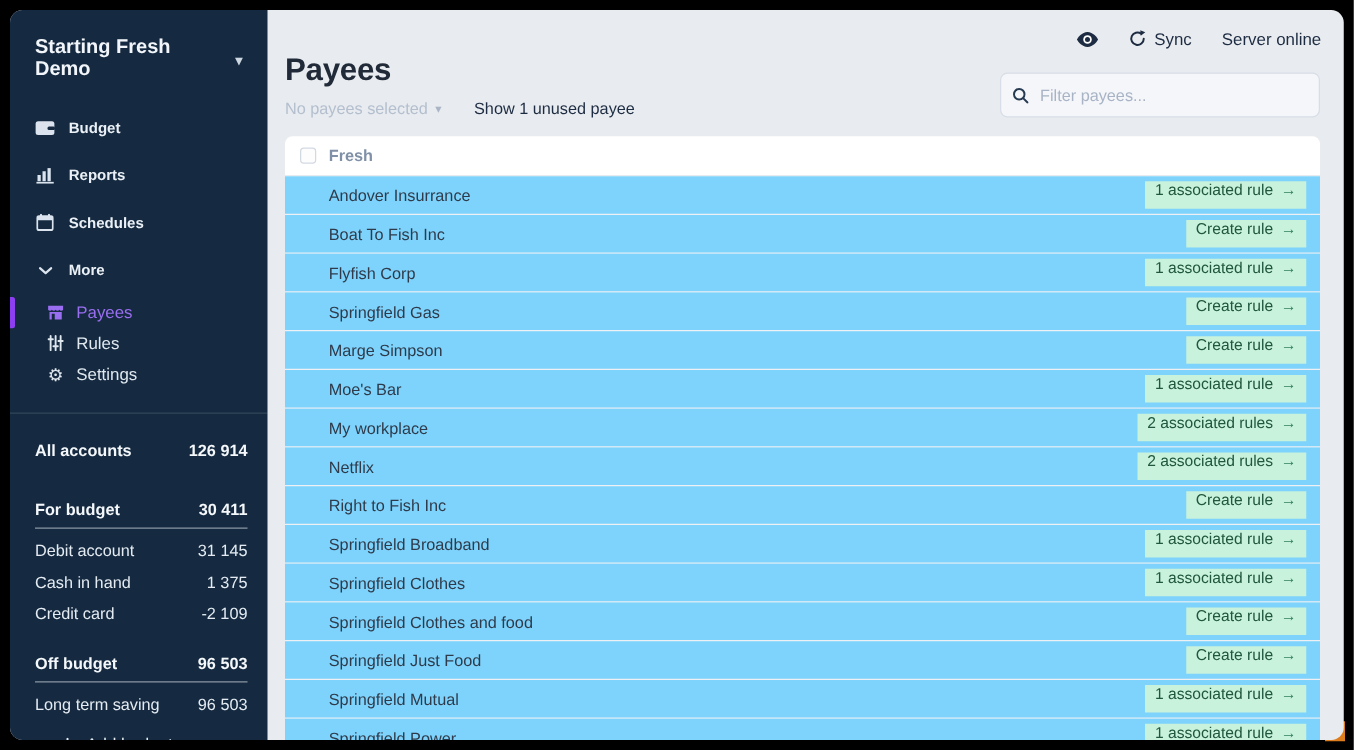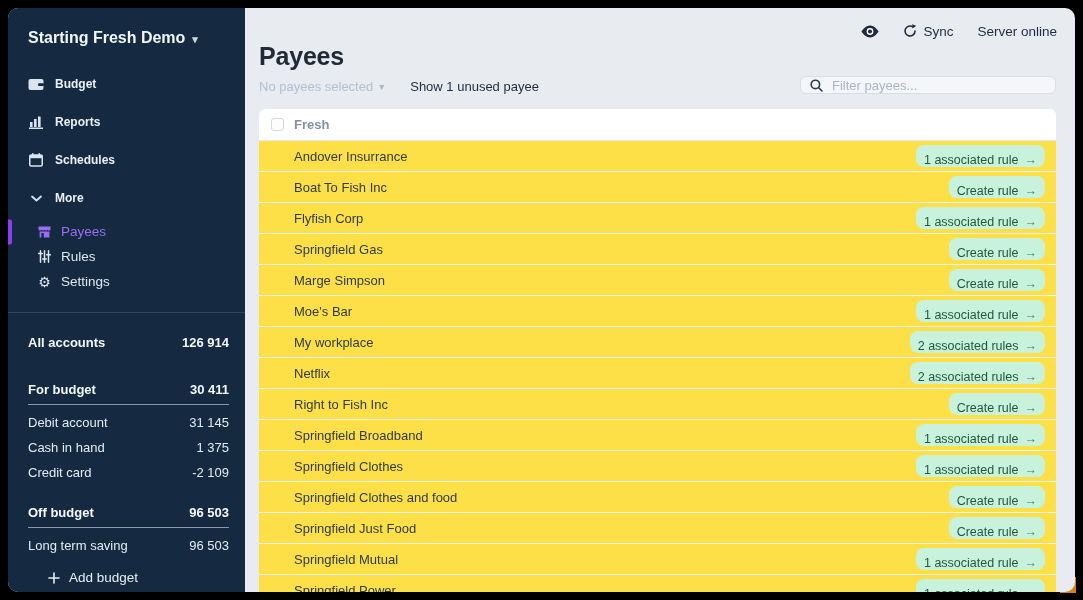--- a/index.html
+++ b/index.html
@@ -11,21 +11,21 @@
   .corner-orange {
     position:absolute; right:7px; bottom:7px; width:16px; height:16px;
     background:var(--corner-orange, #dd7d1e);
   }
   .window {
     position:absolute; inset:8px; border-radius:10px; overflow:hidden;
     display:flex; background:#e8ebef;
   }
   
   .sidebar {
-    width:237px; flex-shrink:0; background:var(--sidebar-bg, #152a40);
+    width:206px; flex-shrink:0; background:var(--sidebar-bg, #152a40);
     color:#e2e9f0; display:flex; flex-direction:column;
   }
   .sb-title {
     display:flex; align-items:center; gap:7px;
     padding:21px 20px 12px 20px; font-size:16px; font-weight:bold; color:#f2f6fa;
     cursor:pointer;
   }
   .sb-title .caret { font-size:11px; color:#cdd7e2; margin-top:2px; }
   .nav { padding-top:6px; }
   .nav-item {
@@ -71,21 +71,21 @@
   .header {
     display:flex; justify-content:space-between; align-items:flex-end;
     padding:0 19px 0 14px; margin-top:0px;
   }
   .page-title { font-size:25px; font-weight:bold; color:#202a38; letter-spacing:-0.2px; line-height:30px; }
   .subrow { display:flex; align-items:center; gap:26px; margin-top:8px; font-size:13px; }
   .sel-muted { color:#b3bfce; display:flex; align-items:center; gap:6px; cursor:default; }
   .sel-muted .caret { font-size:10px; color:#a9b5c5; }
   .unused-link { color:var(--navy-text, #1d2c42); cursor:pointer; }
   .search {
-    width:256px; height:18px; background:#f4f6f9; border:1px solid #d8dee7;
+    width:256px; height:36px; background:#f4f6f9; border:1px solid #d8dee7;
     border-radius:6px; display:flex; align-items:center; gap:7px; padding:0 9px;
   }
   .search input {
     flex:1; border:none; background:transparent; outline:none;
     font-size:13px; color:#334158; font-family:inherit; min-width:0;
   }
   .search input::placeholder { color:#a8b4c6; }
   
   .card {
     background:#fff; margin:15px 19px 0 14px; border-radius:6px 6px 0 0;
@@ -93,27 +93,27 @@
   }
   .thead {
     display:flex; align-items:center; gap:10px; height:32px; flex-shrink:0;
     padding:0 12px; border-bottom:1px solid #e7eaee;
   }
   .checkbox { width:13px; height:13px; border:1.5px solid #d3d9e2; border-radius:3px; background:#fdfdfe; cursor:pointer; }
   .th-name { font-size:13px; font-weight:bold; color:#8091a7; }
   .row {
     display:flex; align-items:center; justify-content:space-between;
     height:31px; flex-shrink:0; padding:0 11px 0 35px; border-bottom:1px solid #eef0f3;
-    cursor:pointer; background:#fde047;
+    cursor:pointer; background:#7dd3fc;
   }
   .row-name { font-size:13px; color:#2f3b4b; white-space:nowrap; }
   .badge {
-    display:flex; align-items:flex-end; gap:6px; height:22px;
+    display:flex; align-items:flex-start; gap:6px; height:22px;
     background:var(--badge-bg, #c8f2dc); color:var(--badge-text, #20573d);
-    font-size:12.5px; padding:0 8px; border-radius:8px; cursor:pointer; white-space:nowrap;
+    font-size:12.5px; padding:0 8px; border-radius:0; cursor:pointer; white-space:nowrap;
   }
   .badge .arr { color:#35815c; font-size:12.5px; }
   svg { display:block; }
 </style>
 </head>
 <body>
 
 <div class="corner-orange"></div>
 
 <div class="window">

